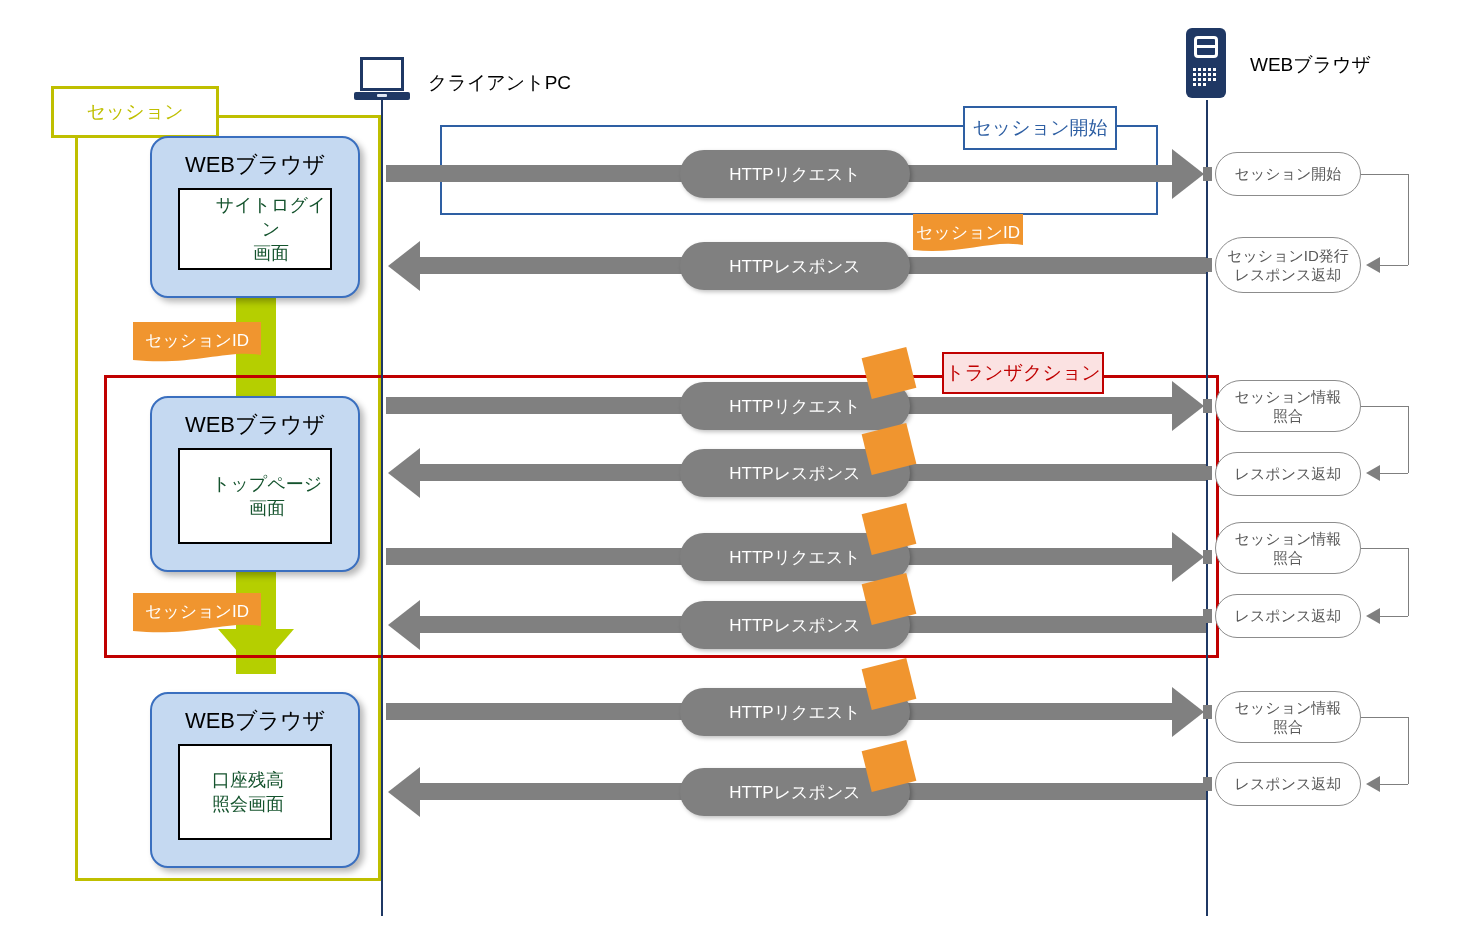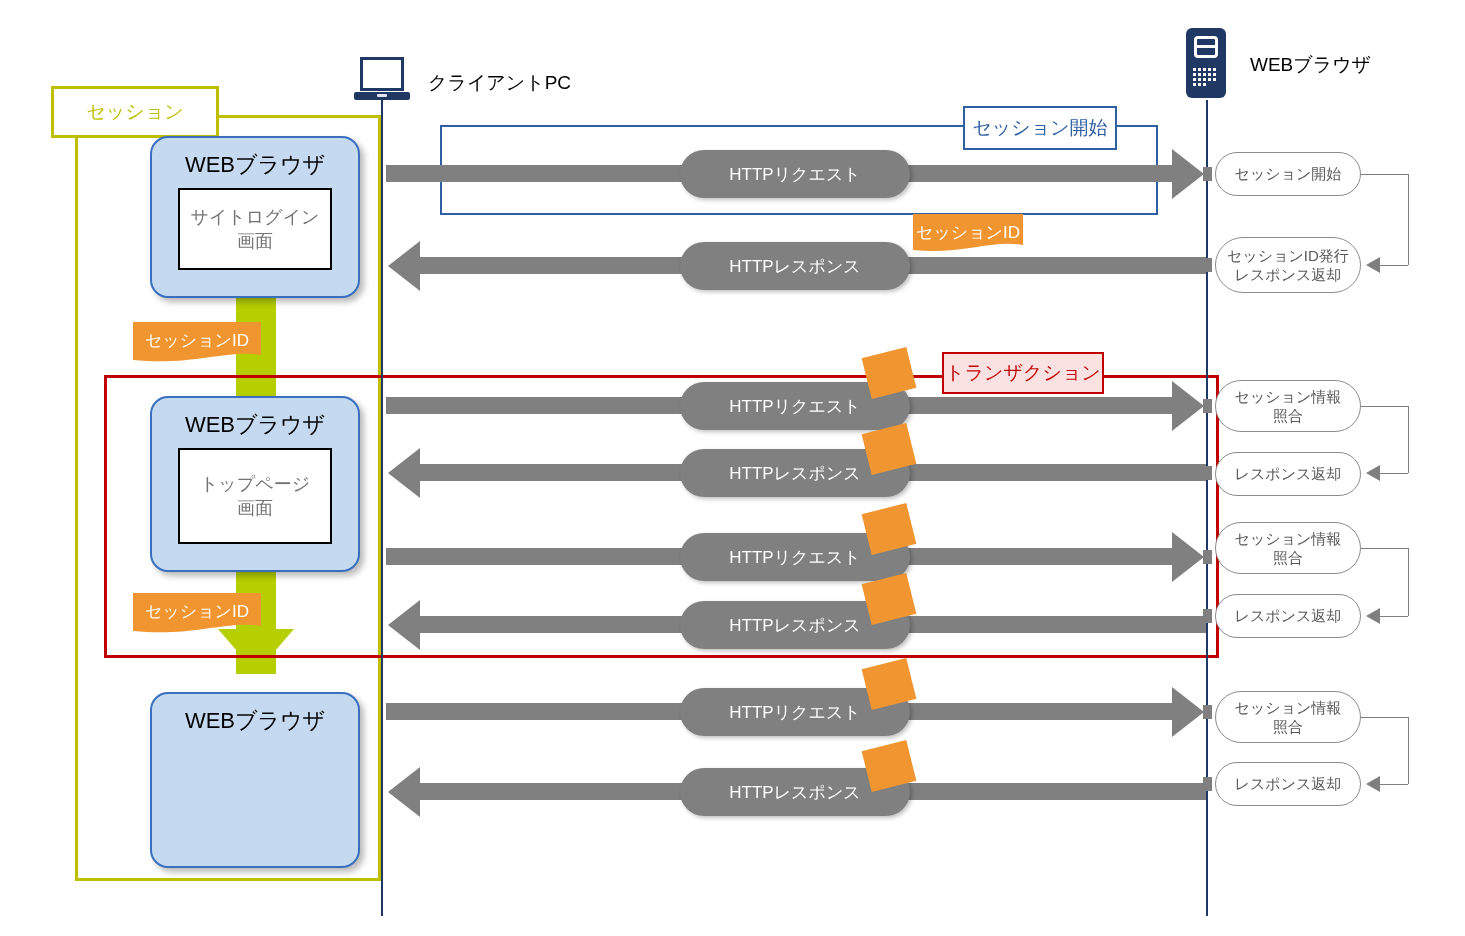--- a/index.html
+++ b/index.html
@@ -39,21 +39,21 @@
   
   .conn-box{position:absolute;border:2px solid #2e5fa3;background:transparent;}
   .conn-tag{position:absolute;border:2px solid #2e5fa3;background:#fff;display:flex;align-items:center;justify-content:center;}
   .conn-tag span{font-size:19px;color:#2e5fa3;white-space:nowrap;}
 
   
   .browser{position:absolute;background:#c5d9f1;border:2px solid #3a6fbf;border-radius:18px;
            box-shadow:4px 4px 6px rgba(0,0,0,0.28);box-sizing:border-box;}
   .browser .title{position:absolute;left:0;right:0;top:12px;text-align:center;font-size:22px;color:#000;}
   .browser .inner{position:absolute;left:26px;right:26px;top:50px;bottom:26px;background:#fff;border:2px solid #000;
-                  display:flex;align-items:center;justify-content:center;text-align:center;font-size:18px;line-height:1.35;color:#737373;}
+                  display:flex;align-items:center;text-align:center;font-size:18px;line-height:1.35;color:#14532d;padding-left:32px;}
 
   
   .green-shaft{position:absolute;background:#b5cf00;}
   .green-head{position:absolute;width:0;height:0;border-left:38px solid transparent;border-right:38px solid transparent;border-top:44px solid #b5cf00;}
 
   
   .gray-shaft{position:absolute;height:17px;background:#808080;}
   .gray-head-r{position:absolute;width:0;height:0;border-top:25px solid transparent;border-bottom:25px solid transparent;border-left:32px solid #808080;}
   .gray-head-l{position:absolute;width:0;height:0;border-top:25px solid transparent;border-bottom:25px solid transparent;border-right:32px solid #808080;}
   .msg-pill{position:absolute;background:#808080;border-radius:26px;display:flex;align-items:center;justify-content:center;
@@ -187,20 +187,23 @@
 
   <div class="browser" style="left:150px;top:396px;width:210px;height:176px;">
     <div class="title">WEBブラウザ</div>
     <div class="inner">
       <div>トップページ<br>画面</div>
     </div>
   </div>
 
   <div class="browser" style="left:150px;top:692px;width:210px;height:176px;">
     <div class="title">WEBブラウザ</div>
+    <div class="inner">
+      <div>口座残高<br>照会画面</div>
+    </div>
   </div>
 
   <div class="sid-banner" style="left:133px;top:322px;width:128px;height:46px;">
     <svg width="128" height="46" viewBox="0 0 128 46">
       <path d="M0,0 H128 V33 C95,27 60,44 0,38 Z" fill="#f0952f"></path>
     </svg>
     <span>セッションID</span>
   </div>
 
   <div class="sid-banner" style="left:913px;top:214px;width:110px;height:44px;">

